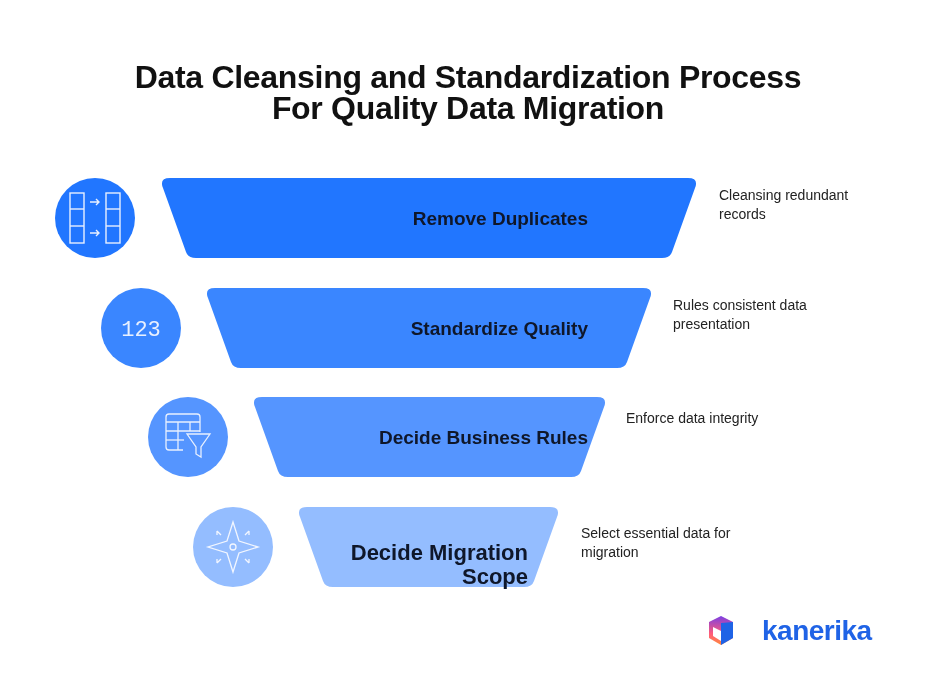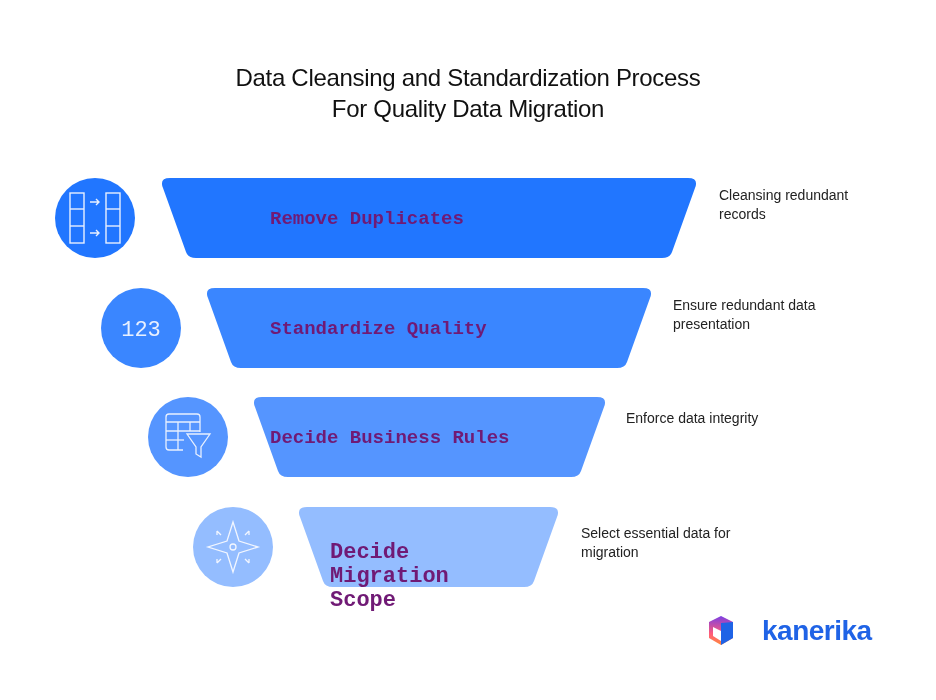--- a/index.html
+++ b/index.html
@@ -1,19 +1,19 @@
 <!DOCTYPE html>
 <html><head>
 <meta charset="utf-8">
 <style>
   html, body { margin:0; padding:0; background:#ffffff; }
   body { width:936px; height:700px; position:relative; overflow:hidden; font-family:"Liberation Sans", sans-serif; }
-  .title { position:absolute; left:0; width:936px; top:62px; text-align:center; font-weight:normal; font-size:24px; line-height:31px; color:#111111; letter-spacing:-0.3px; }
+  .title { position:absolute; left:0; width:936px; top:62px; text-align:center; font-weight:bold; font-size:32px; line-height:31px; color:#111111; letter-spacing:-0.3px; }
   .stage { position:absolute; left:0; top:0; }
-  .seg-label { position:absolute; text-align:left; color:#701a75; font-size:19px; font-weight:bold; line-height:24px;font-family:Liberation Mono, monospace; }
+  .seg-label { position:absolute; text-align:right; color:#0f172a; font-size:19px; font-weight:bold; line-height:24px; }
   .desc { position:absolute; font-size:14px; line-height:19px; color:#222222; }
   .logo { position:absolute; left:708px; top:614px; display:flex; align-items:flex-start; gap:6px;margin-left:20px; }
   .logo-text { font-size:28px; font-weight:bold; color:#1f63e6; letter-spacing:-0.5px; line-height:28px; }
 </style>
 </head>
 <body>
 
 <div class="title">
   <div>Data Cleansing and Standardization Process</div>
   <div>For Quality Data Migration</div>
@@ -84,19 +84,19 @@
     <path d="M713,627 L721,631 L721,641 L713,636 Z" fill="#ffffff"></path>
   </g>
 </svg>
 
 <div class="seg-label" style="left:270px; width:318px; top:207px;">Remove Duplicates</div>
 <div class="seg-label" style="left:270px; width:318px; top:317px;">Standardize Quality</div>
 <div class="seg-label" style="left:270px; width:318px; top:426px;">Decide Business Rules</div>
 <div class="seg-label" style="left:330px; width:198px; top:541px; font-size:22px;">Decide Migration Scope</div>
 
 <div class="desc" style="left:719px; top:186px; width:170px;">Cleansing redundant records</div>
-<div class="desc" style="left:673px; top:296px; width:190px;">Ensure redundant data presentation</div>
+<div class="desc" style="left:673px; top:296px; width:190px;">Rules consistent data presentation</div>
 <div class="desc" style="left:626px; top:409px; width:200px;">Enforce data integrity</div>
 <div class="desc" style="left:581px; top:515px; width:190px;margin-top:9px;">Select essential data for migration</div>
 
 <div class="logo" style="left:742px; top:617px;">
   <span class="logo-text">kanerika</span>
 </div>
 
 </body></html>

